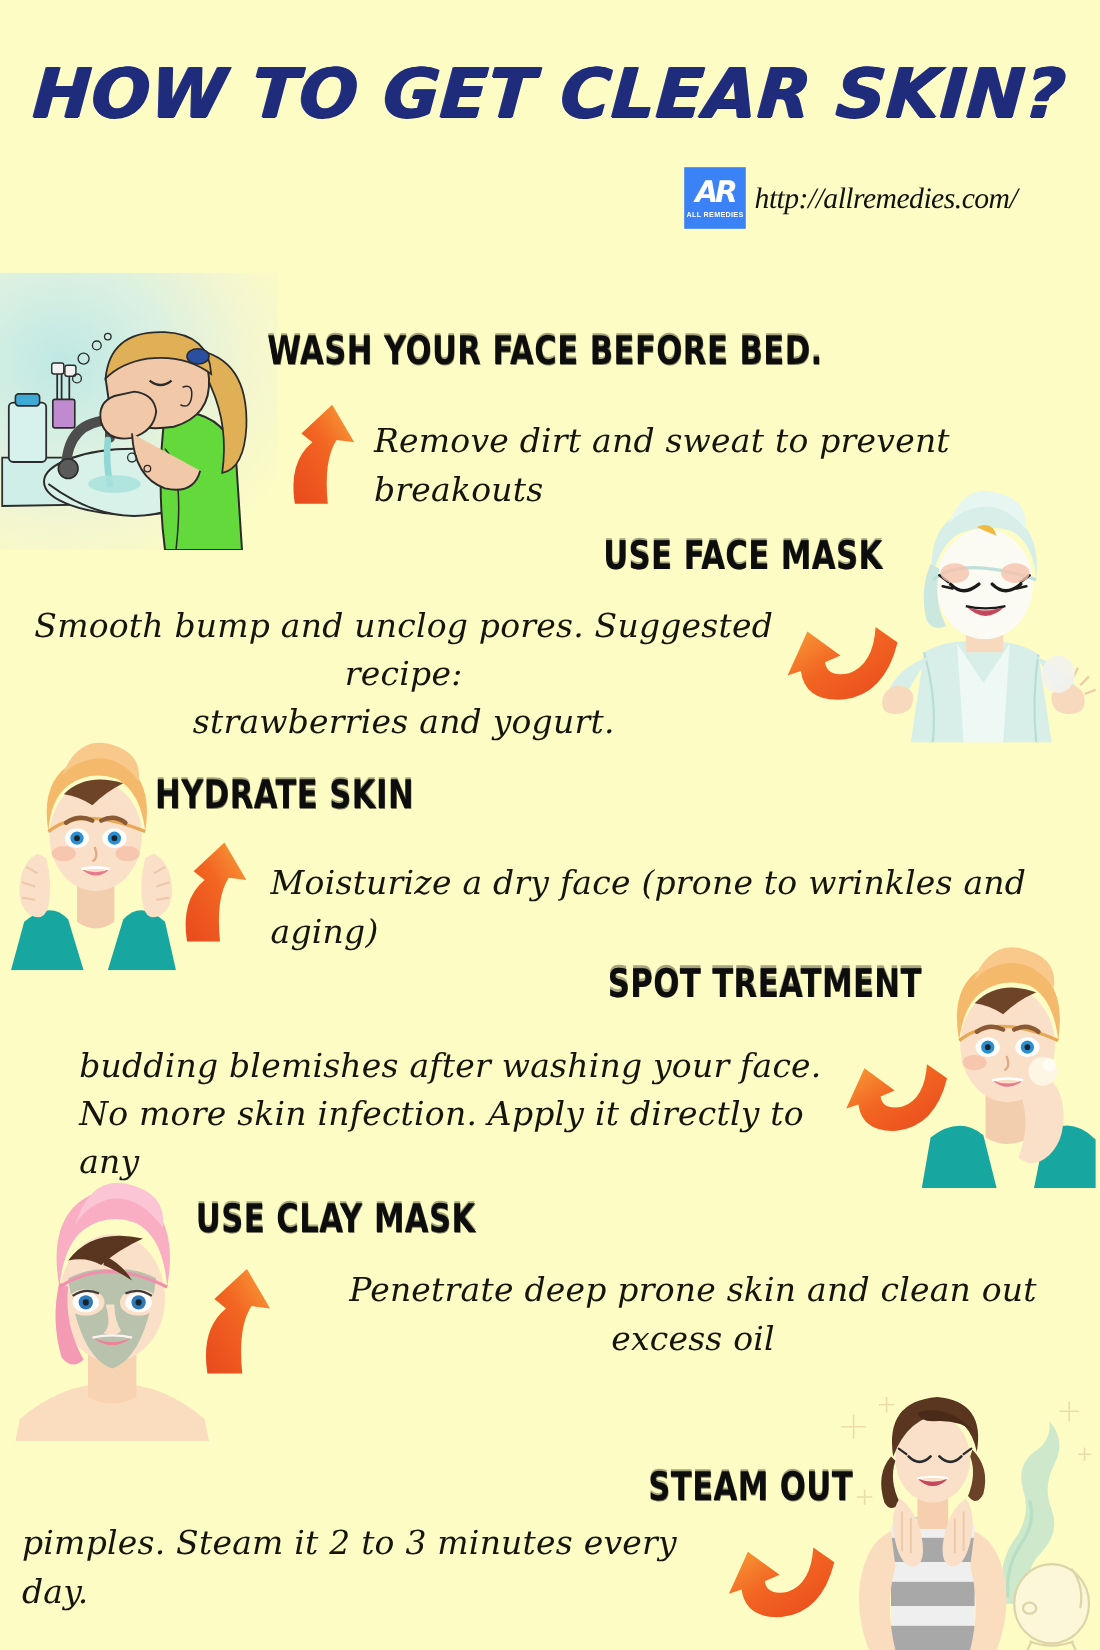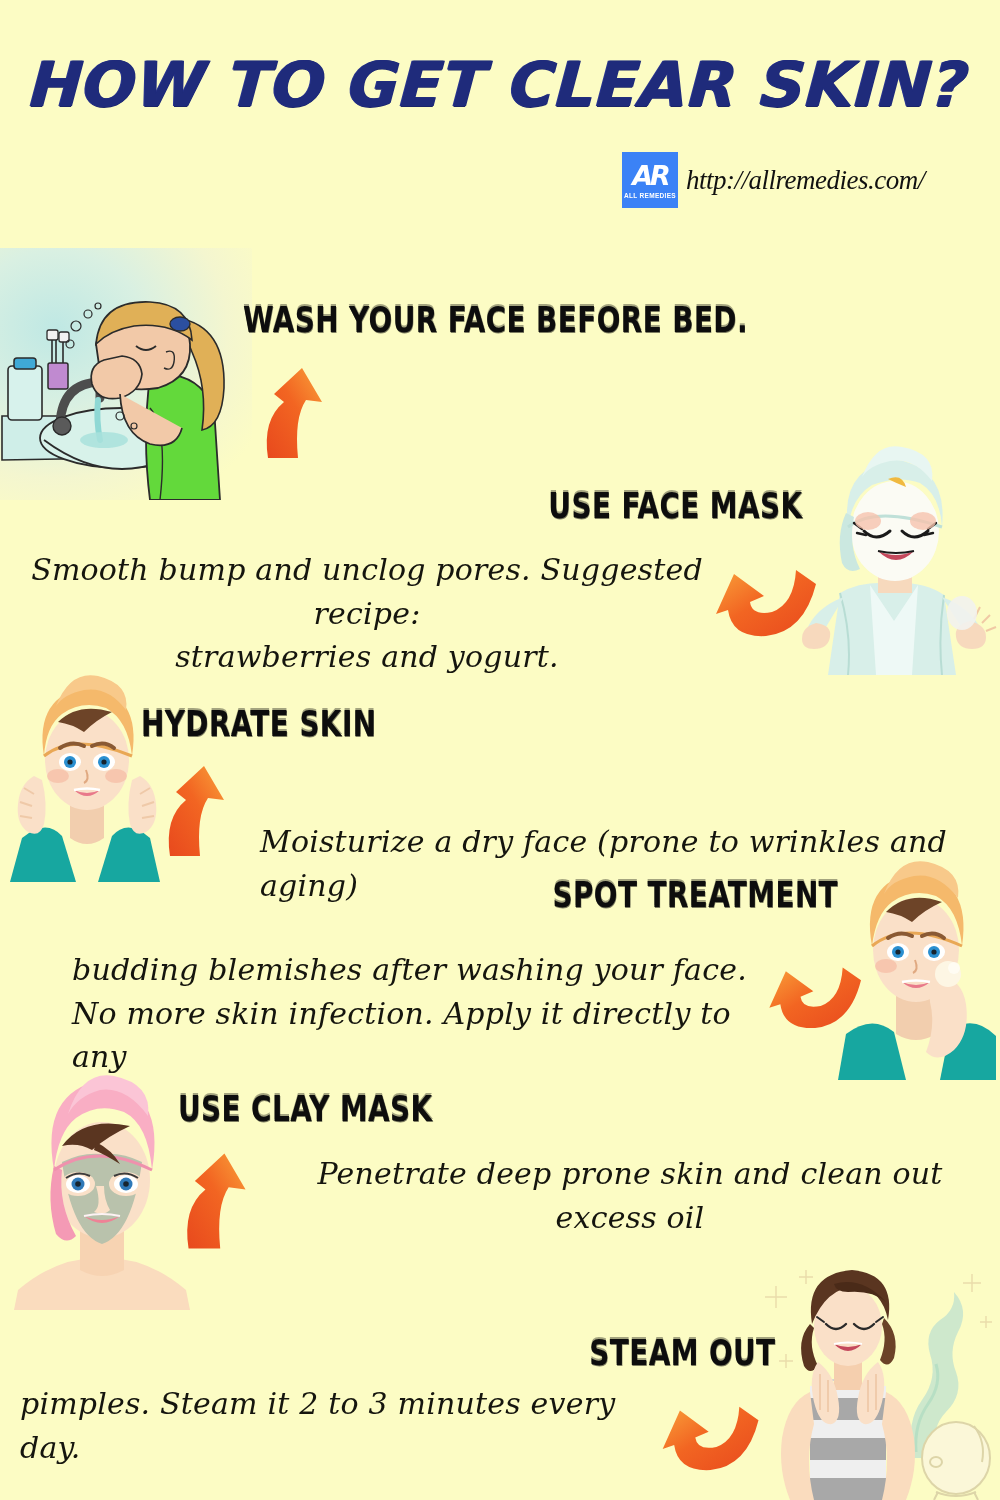--- a/index.html
+++ b/index.html
@@ -189,20 +189,21 @@
     <defs>
       <linearGradient id="ag1" x1="0" y1="1" x2="1" y2="0">
         <stop offset="0" stop-color="#e8491d"></stop>
           <stop offset="0.55" stop-color="#f26522"></stop>
           <stop offset="1" stop-color="#f9a13a"></stop>
       </linearGradient>
     </defs>
     <path d="M10 96 Q4 58 26 40 L16 32 L44 6 L64 40 L48 38 Q36 56 40 96 Z" fill="url(#ag1)"></path>
   </svg>
 
+  <div class="tip-body" style="left:340px; top:380px; width:600px;">Remove dirt and sweat to prevent breakouts</div>
 
   <div class="illus" style="left:790px; top:435px; width:210px; height:240px;">
     <svg width="210" height="240" viewBox="0 0 210 240">
 
       <path d="M50 158 Q70 146 100 148 Q134 146 154 160 L166 240 L38 240 Z" fill="#d8efe9"></path>
       <path d="M80 150 L104 186 L128 150 L122 240 L86 240 Z" fill="#eef9f6"></path>
       <path d="M50 158 Q62 200 58 240" fill="none" stroke="#b8ddd4" stroke-width="2"></path>
       <path d="M154 160 Q148 200 152 240" fill="none" stroke="#b8ddd4" stroke-width="2"></path>
 
       <path d="M54 162 Q26 172 16 196 Q12 210 24 212" fill="#d8efe9"></path>
@@ -309,21 +310,21 @@
       </g>
     </svg>
   </div>
 
   <div class="tip-heading" style="left:141px; top:703px;">HYDRATE SKIN</div>
 
   <svg class="arrow" style="left:160px; top:760px;" width="90" height="100" viewBox="0 0 90 100">
     <path d="M10 96 Q4 58 26 40 L16 32 L44 6 L64 40 L48 38 Q36 56 40 96 Z" fill="url(#ag1)"></path>
   </svg>
 
-  <div class="tip-body" style="left:260px; top:782px; width:700px;margin-top:38px;">Moisturize a dry face (prone to wrinkles and aging)</div>
+  <div class="tip-body" style="left:246px; top:782px; width:700px;">Moisturize a dry face (prone to wrinkles and aging)</div>
 
   <div class="illus" style="left:838px; top:848px; width:162px; height:232px;">
     <svg width="162" height="232" viewBox="0 0 162 232">
 
       <path d="M8 186 Q34 166 56 184 L68 232 L0 232 Z" fill="#17a7a0"></path>
       <path d="M112 182 Q136 166 158 188 L158 232 L102 232 Z" fill="#17a7a0"></path>
 
       <path d="M58 146 L98 146 L98 186 Q78 198 58 186 Z" fill="#f2ceae"></path>
 
       <ellipse cx="78" cy="102" rx="43" ry="52" fill="#fae0c8"></ellipse>

